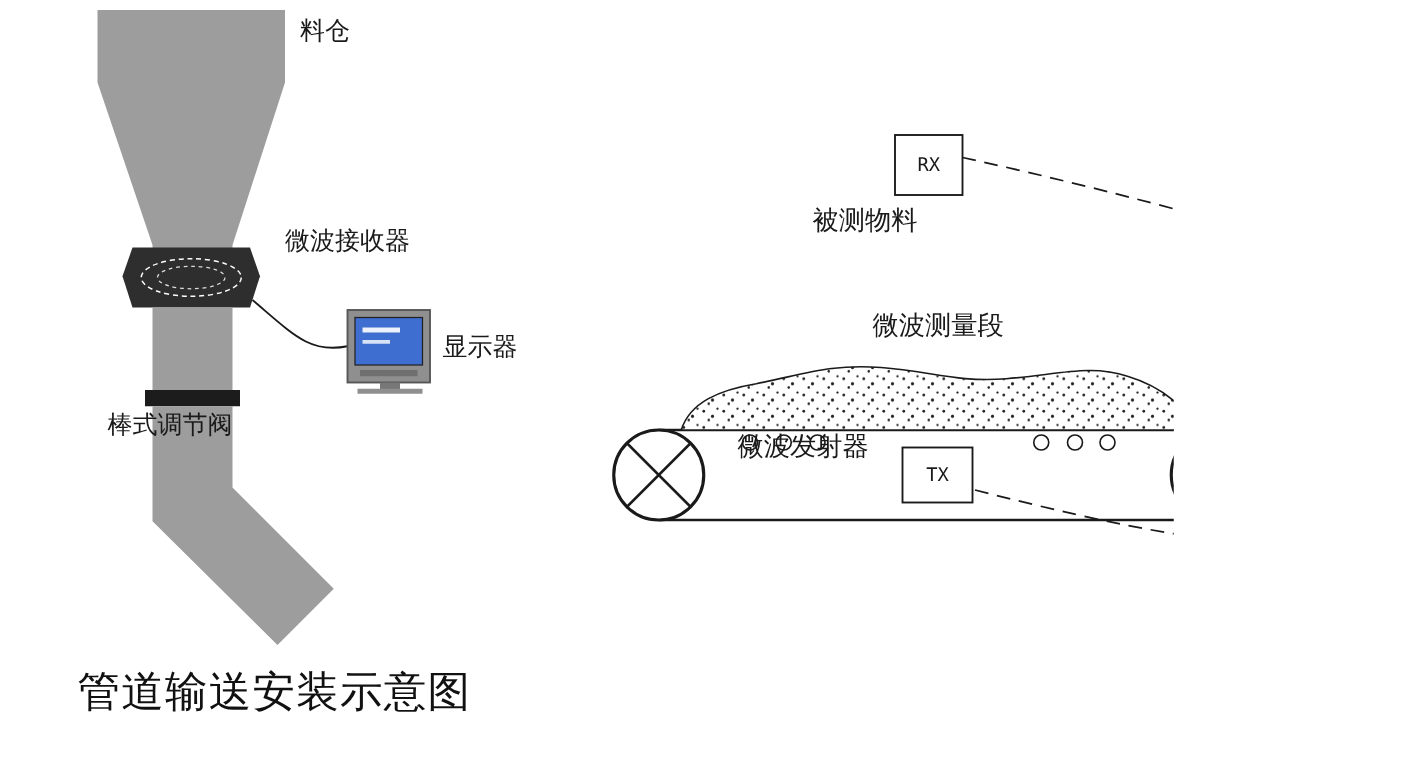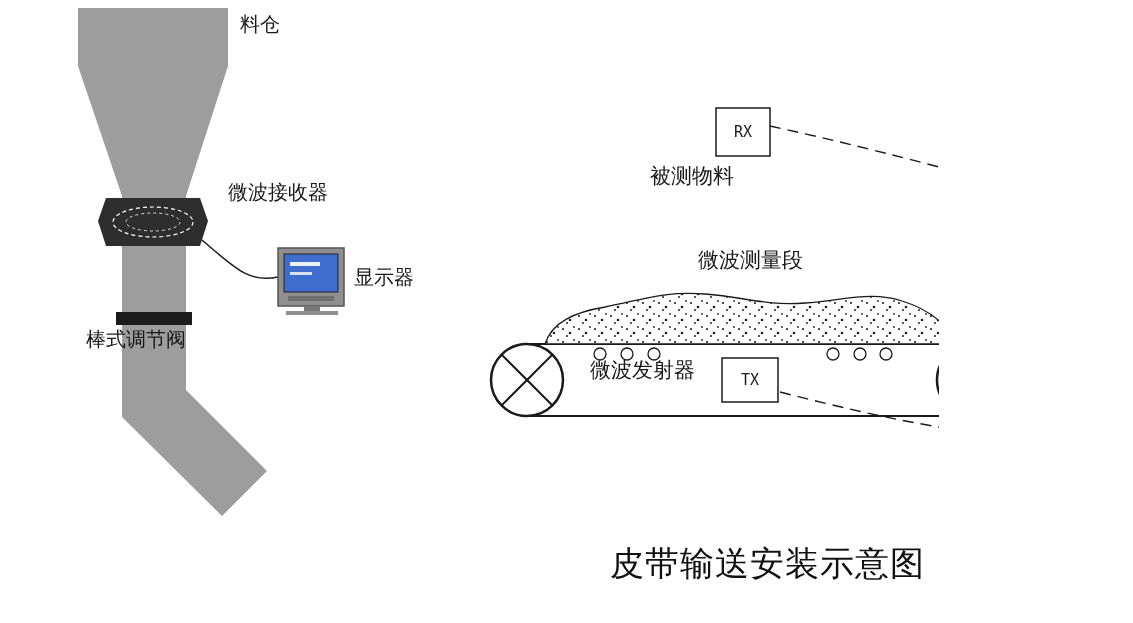--- a/index.html
+++ b/index.html
@@ -113,27 +113,27 @@
   </svg>
 
   <div class="label" style="left:240px; top:12px;">料仓</div>
 
   <div class="label" style="left:228px; top:180px;">微波接收器</div>
 
   <div class="label" style="left:354px; top:265px;">显示器</div>
 
   <div class="label" style="left:86px; top:327px;">棒式调节阀</div>
 
+  <div class="title" style="left:62px; top:531px;">管道输送安装示意图</div>
 
   <div class="boxed-label" style="left:716px; top:108px; width:54px; height:48px;text-align:center;">RX</div>
 
   <div class="label label-lg" style="left:650px; top:164px;">被测物料</div>
 
 
   <div class="label label-lg" style="left:698px; top:248px;">微波测量段</div>
 
-  <div class="label label-lg" style="left:590px; top:358px;">微波发射器</div>
+  <div class="label label-lg" style="left:590px; top:345px;">微波发射器</div>
 
   <div class="boxed-label" style="left:722px; top:358px; width:56px; height:44px;border-radius:11px;">TX</div>
 
-  <div class="title" style="left:610px; top:541px;">皮带输送安装示意图</div>
 
 </div>
 
 </body></html>

